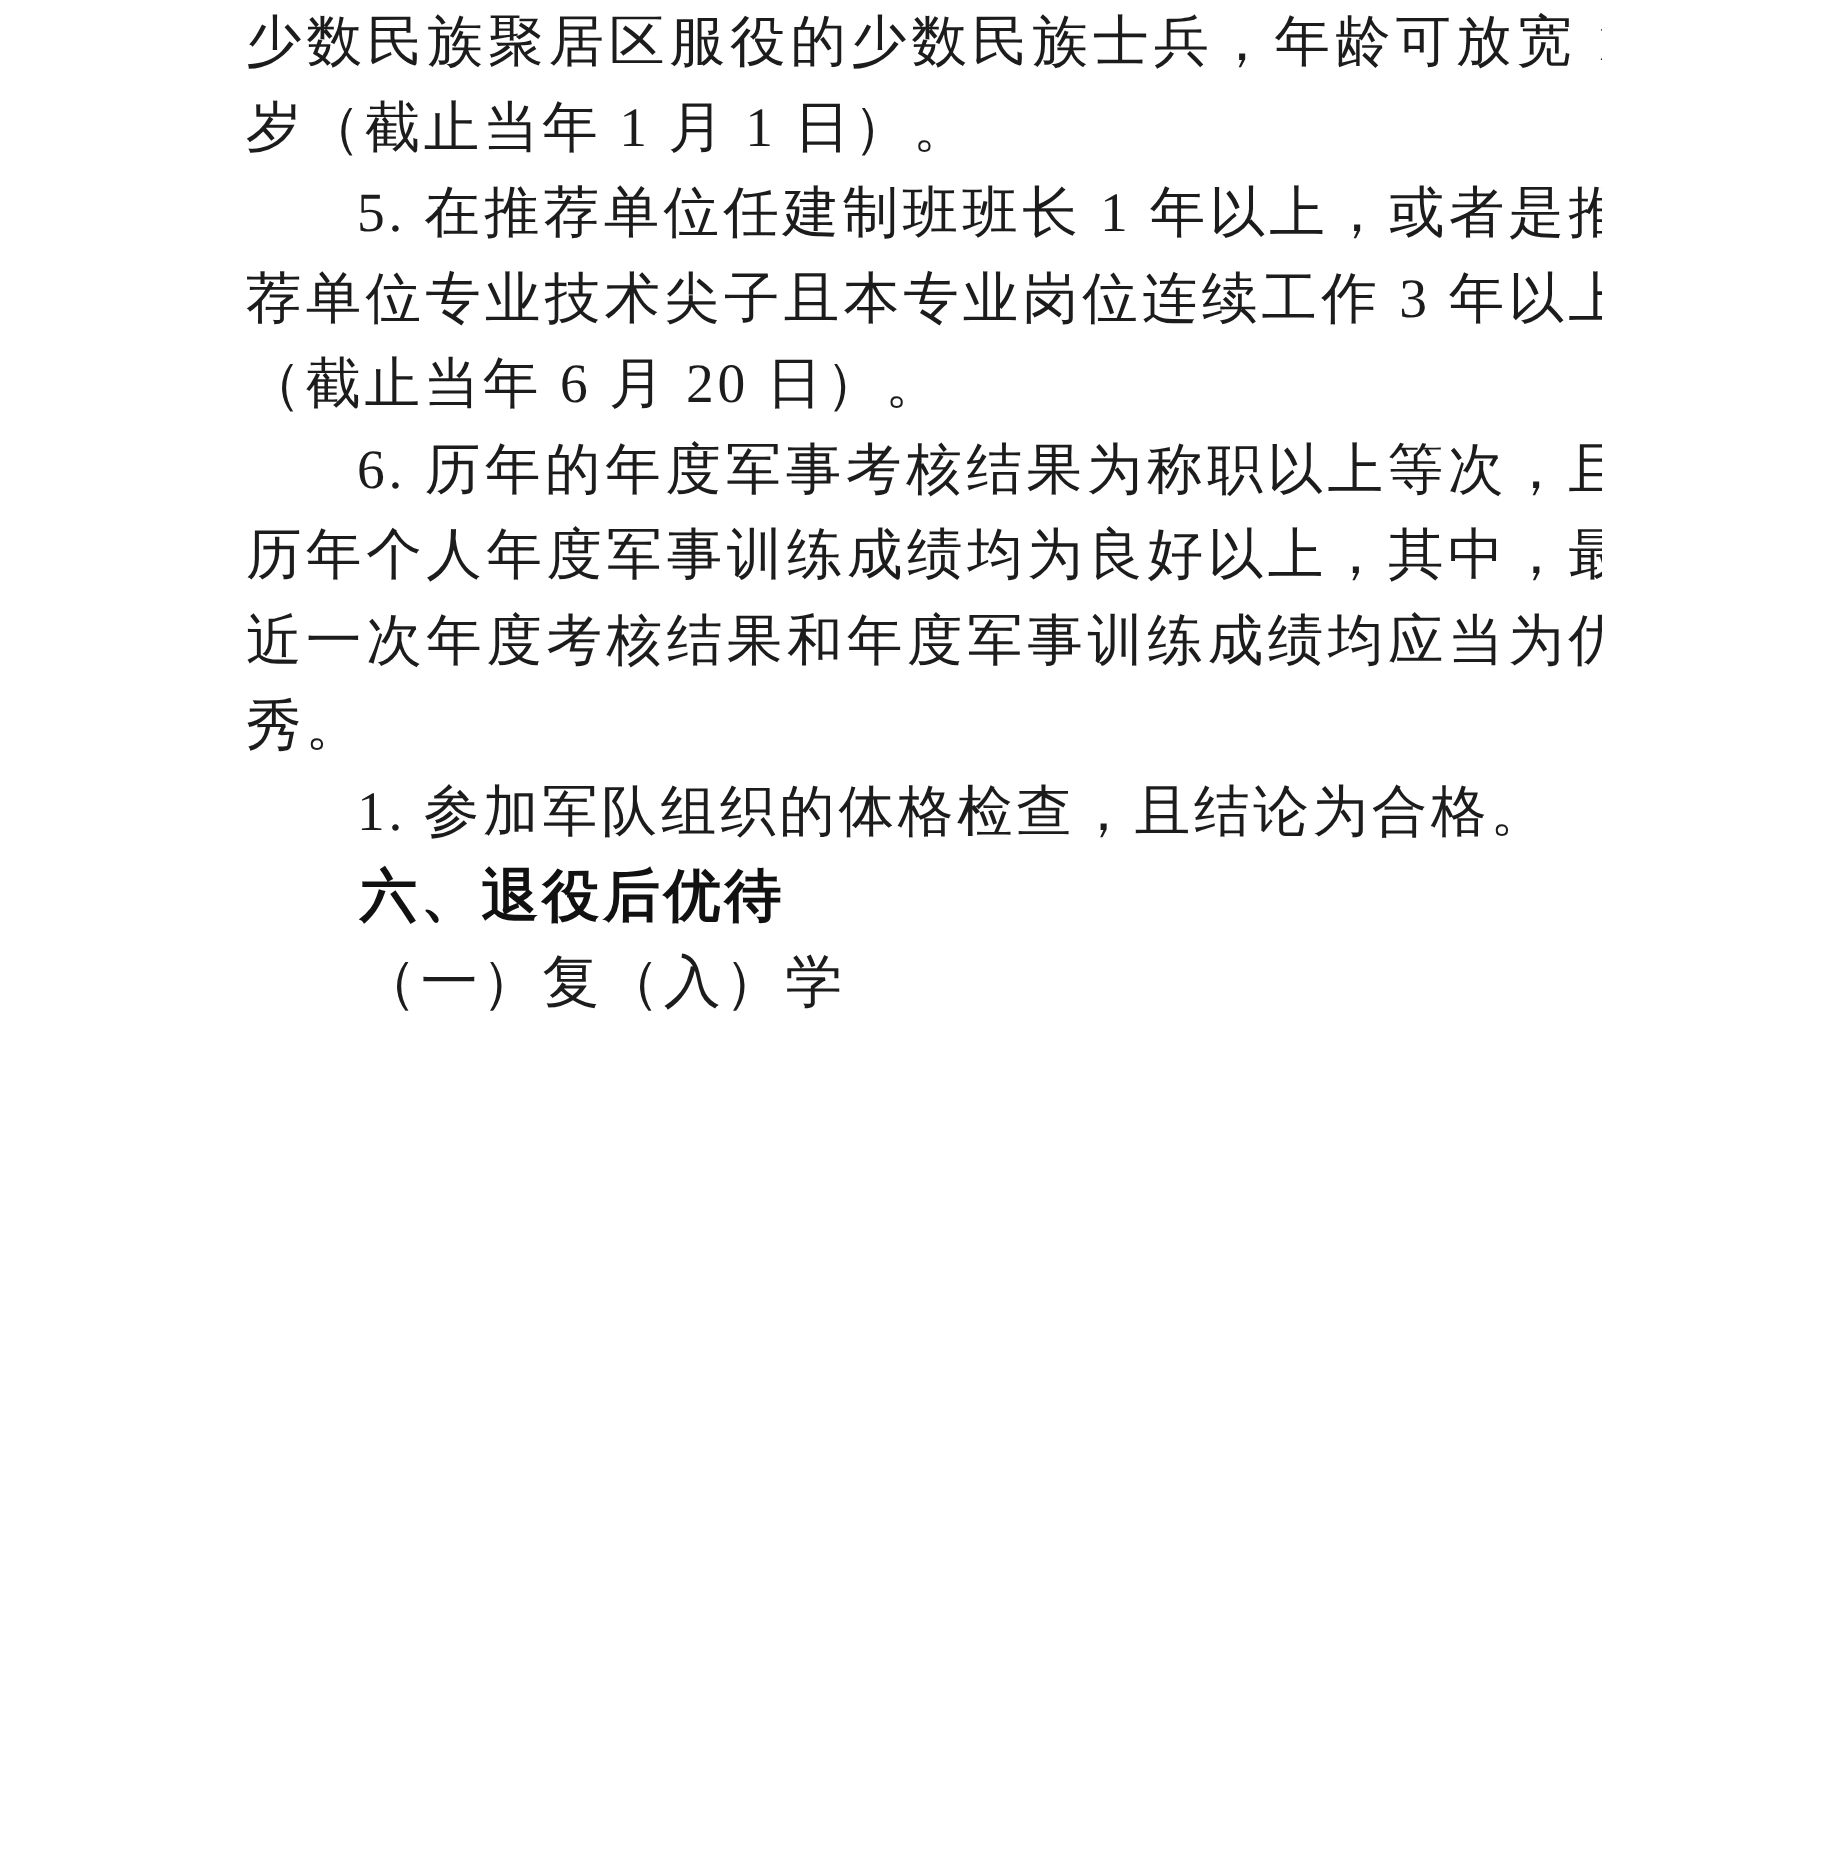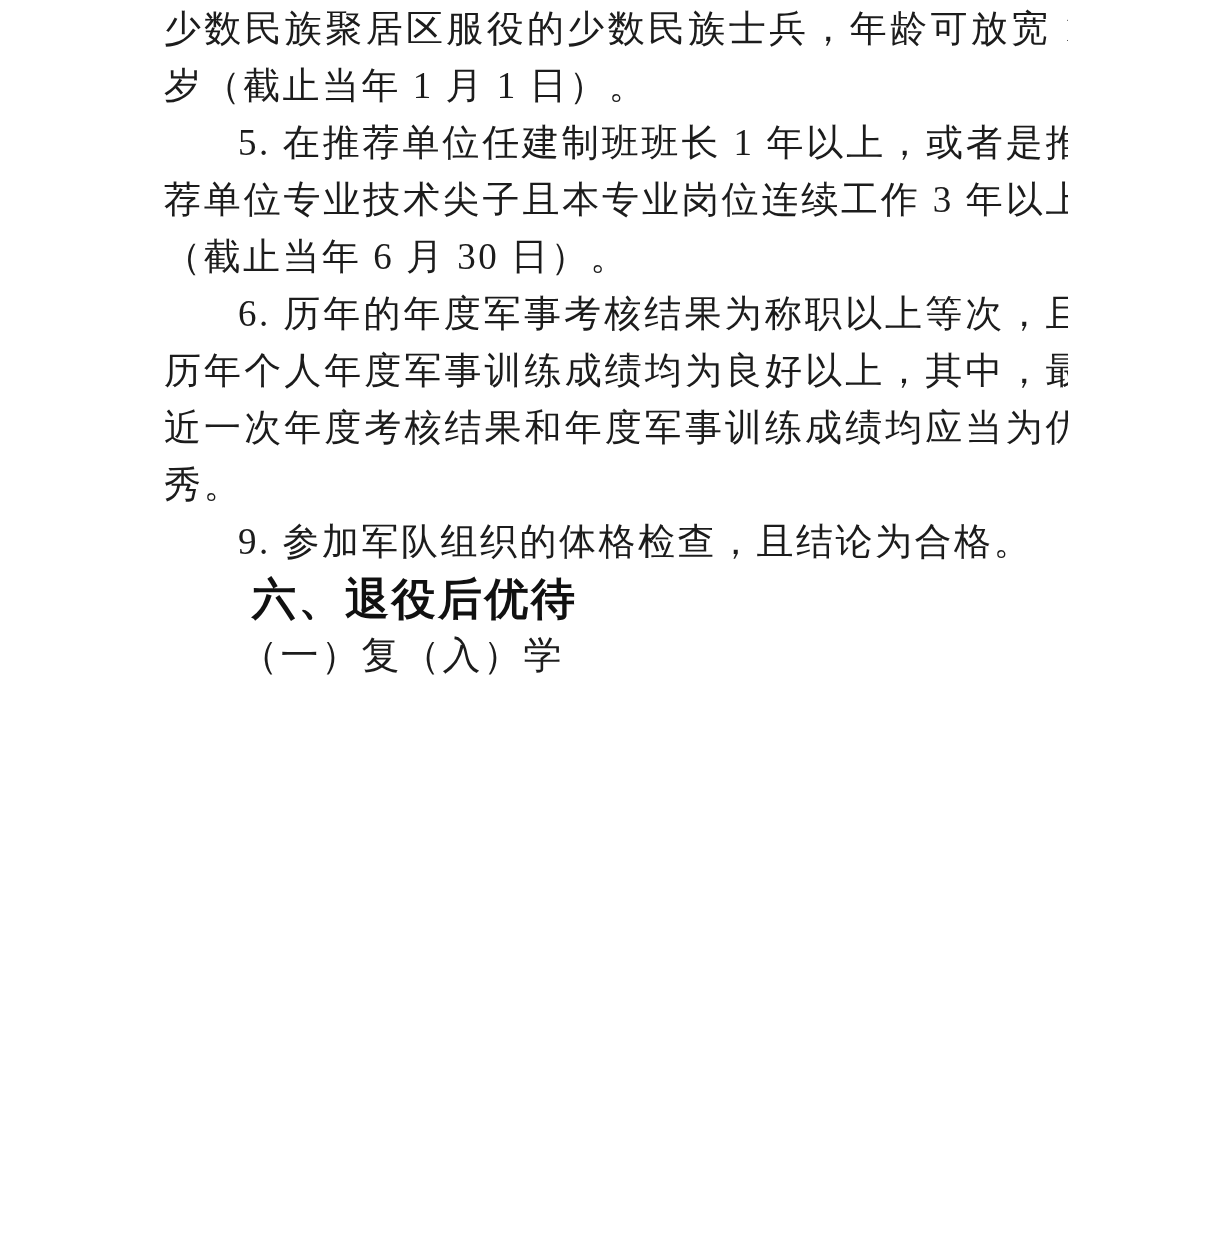--- a/index.html
+++ b/index.html
@@ -34,39 +34,39 @@
   }
   .indent {
     text-indent: 2em;
   }
   .noindent {
     text-indent: 0;
   }
   .heading {
     font-family: "Liberation Sans", "DejaVu Sans", sans-serif;
     font-weight: bold;
-    font-size: 44px;
+    font-size: 38px;
     text-indent: 2em;
     text-align: left;
     color: #111111;
   }
   .subheading {
     font-family: "Liberation Serif", "DejaVu Serif", serif;
     font-size: 38px;
     text-indent: 2em;
     text-align: left;
     color: #1c1c1c;
   }
 </style>
 </head>
 <body>
 
 <div class="page">
   <div class="textblock">
     <p class="para noindent">少数民族聚居区服役的少数民族士兵，年龄可放宽 1 岁（截止当年 1 月 1 日）。</p>
-    <p class="para indent">5. 在推荐单位任建制班班长 1 年以上，或者是推荐单位专业技术尖子且本专业岗位连续工作 3 年以上（截止当年 6 月 30 日）。</p>
+    <p class="para indent">5. 在推荐单位任建制班班长 1 年以上，或者是推荐单位专业技术尖子且本专业岗位连续工作 3 年以上（截止当年 6 月 20 日）。</p>
     <p class="para indent">6. 历年的年度军事考核结果为称职以上等次，且历年个人年度军事训练成绩均为良好以上，其中，最近一次年度考核结果和年度军事训练成绩均应当为优秀。</p>
-    <p class="para indent">9. 参加军队组织的体格检查，且结论为合格。</p>
+    <p class="para indent">1. 参加军队组织的体格检查，且结论为合格。</p>
     <p class="para heading">六、退役后优待</p>
     <p class="para subheading">（一）复（入）学</p>
 
   </div>
 </div>
 
 </body></html>

